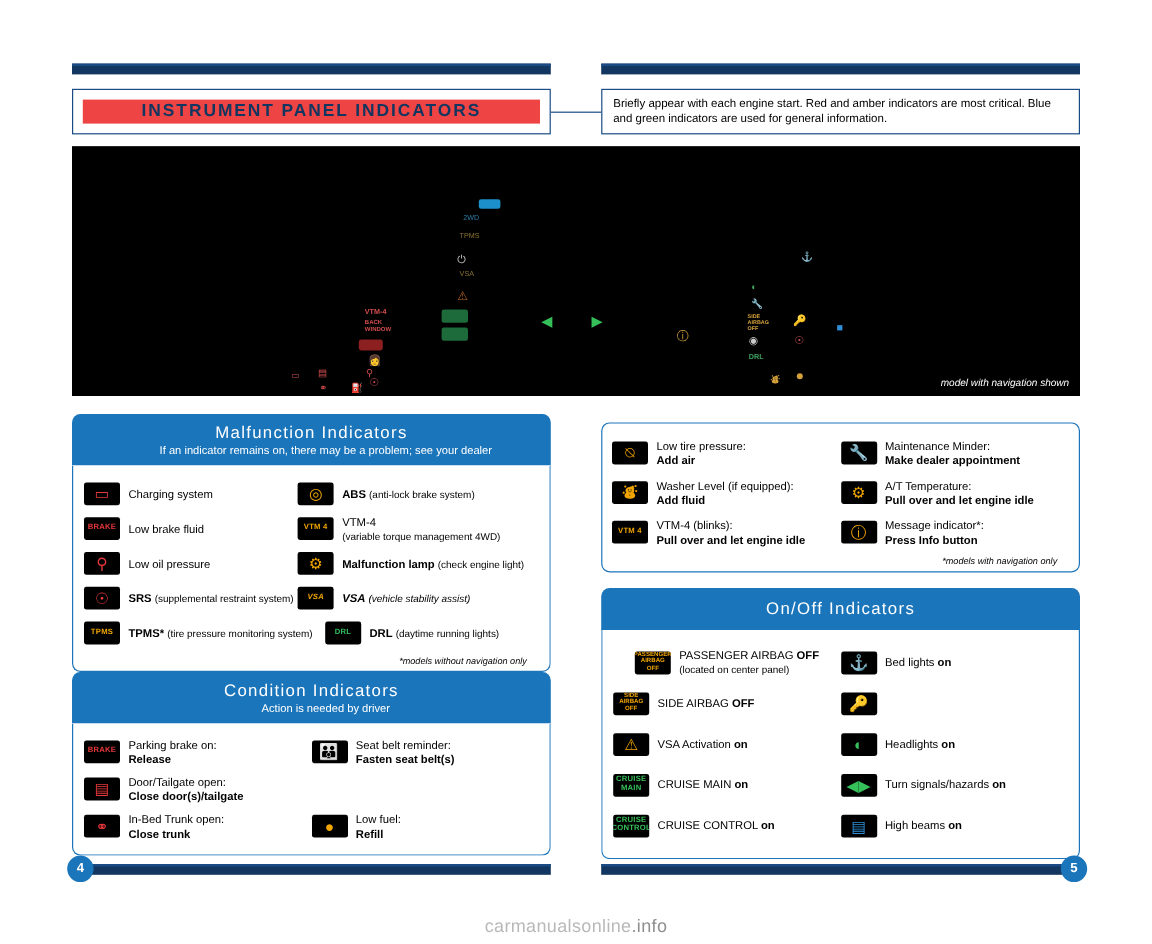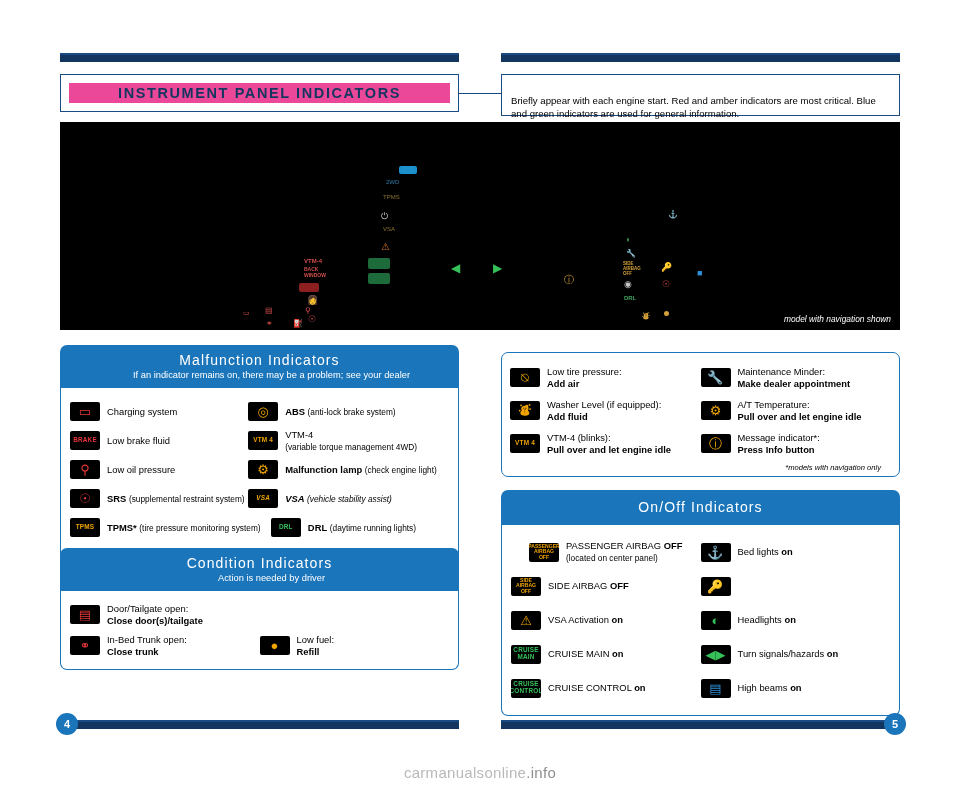--- a/index.html
+++ b/index.html
@@ -18,32 +18,32 @@
   .rule.botleft{left:60px;top:720px;width:399px;}
   .rule.botright{left:501px;top:720px;width:399px;}
 
   
   .title-outer{
     position:absolute;left:60px;top:74px;width:399px;height:38px;
     border:1px solid #1b4b84;box-sizing:border-box;
   }
   .title-inner{
     position:absolute;left:8px;top:8px;right:8px;bottom:8px;
-    background:#ec4899;display:flex;align-items:center;justify-content:center;
+    background:#ef4444;display:flex;align-items:center;justify-content:center;
   }
   .title-inner span{
     font-family:"Liberation Sans", sans-serif;
     font-size:14.5px;letter-spacing:1.6px;color:#12365f;font-weight:bold;
   }
   .connector{position:absolute;left:459px;top:93px;width:42px;height:1px;background:#1b4b84;}
 
   
   .note{
     position:absolute;left:501px;top:74px;width:399px;height:38px;
-    border:1px solid #1b4b84;box-sizing:border-box;padding:20px 9px;
+    border:1px solid #1b4b84;box-sizing:border-box;padding:6px 9px;
     font-size:9.6px;line-height:1.35;color:#000;
   }
 
   
   .dash{
     position:absolute;left:60px;top:122px;width:840px;height:208px;
     background:#000;border:1px solid #000;box-sizing:border-box;overflow:hidden;
   }
   .dash .cap{
     position:absolute;right:8px;bottom:5px;color:#fff;font-size:8.4px;font-style:italic;
@@ -237,30 +237,44 @@
                 <span class="lbl">DRL</span>
               </span>
               <span class="txt"><span><b>DRL</b></span> <span class="sm">(daytime running lights)</span></span>
             </div>
           </div>
         </div>
       <div class="note-small" style="margin-top:4px;">*models without navigation only</div>
     </div>
   </div>
 
-  <div class="panel" style="left:60px;top:548px;width:399px;">
+  <div class="panel" style="left:60px;top:560px;width:399px;">
     <div class="panel-head">
       <div class="h1">Condition Indicators</div>
       <div class="h2">Action is needed by driver</div>
     </div>
     <div class="panel-body" style="padding:8px 9px 8px 9px;">
       <div class="rows" id="cond-rows">
           <div class="row">
             <div class="cell" style="width:50%;height:31px;">
               <span class="icon ic-red">
+                <span class="lbl">BRAKE</span>
+              </span>
+              <span class="txt"><span>Parking brake on:</span><br><b>Release</b></span>
+            </div>
+            <div class="cell" style="width:50%;height:31px;">
+              <span class="icon ic-red">
+                <span class="gly">👪</span>
+              </span>
+              <span class="txt"><span>Seat belt reminder:</span><br><b>Fasten seat belt(s)</b></span>
+            </div>
+          </div>
+          <div class="row">
+            <div class="cell" style="width:50%;height:31px;">
+              <span class="icon ic-red">
                 <span class="gly">▤</span>
               </span>
               <span class="txt"><span>Door/Tailgate open:</span><br><b>Close door(s)/tailgate</b></span>
             </div>
           </div>
           <div class="row">
             <div class="cell" style="width:50%;height:31px;">
               <span class="icon ic-red">
                 <span class="gly">⚭</span>
               </span>

